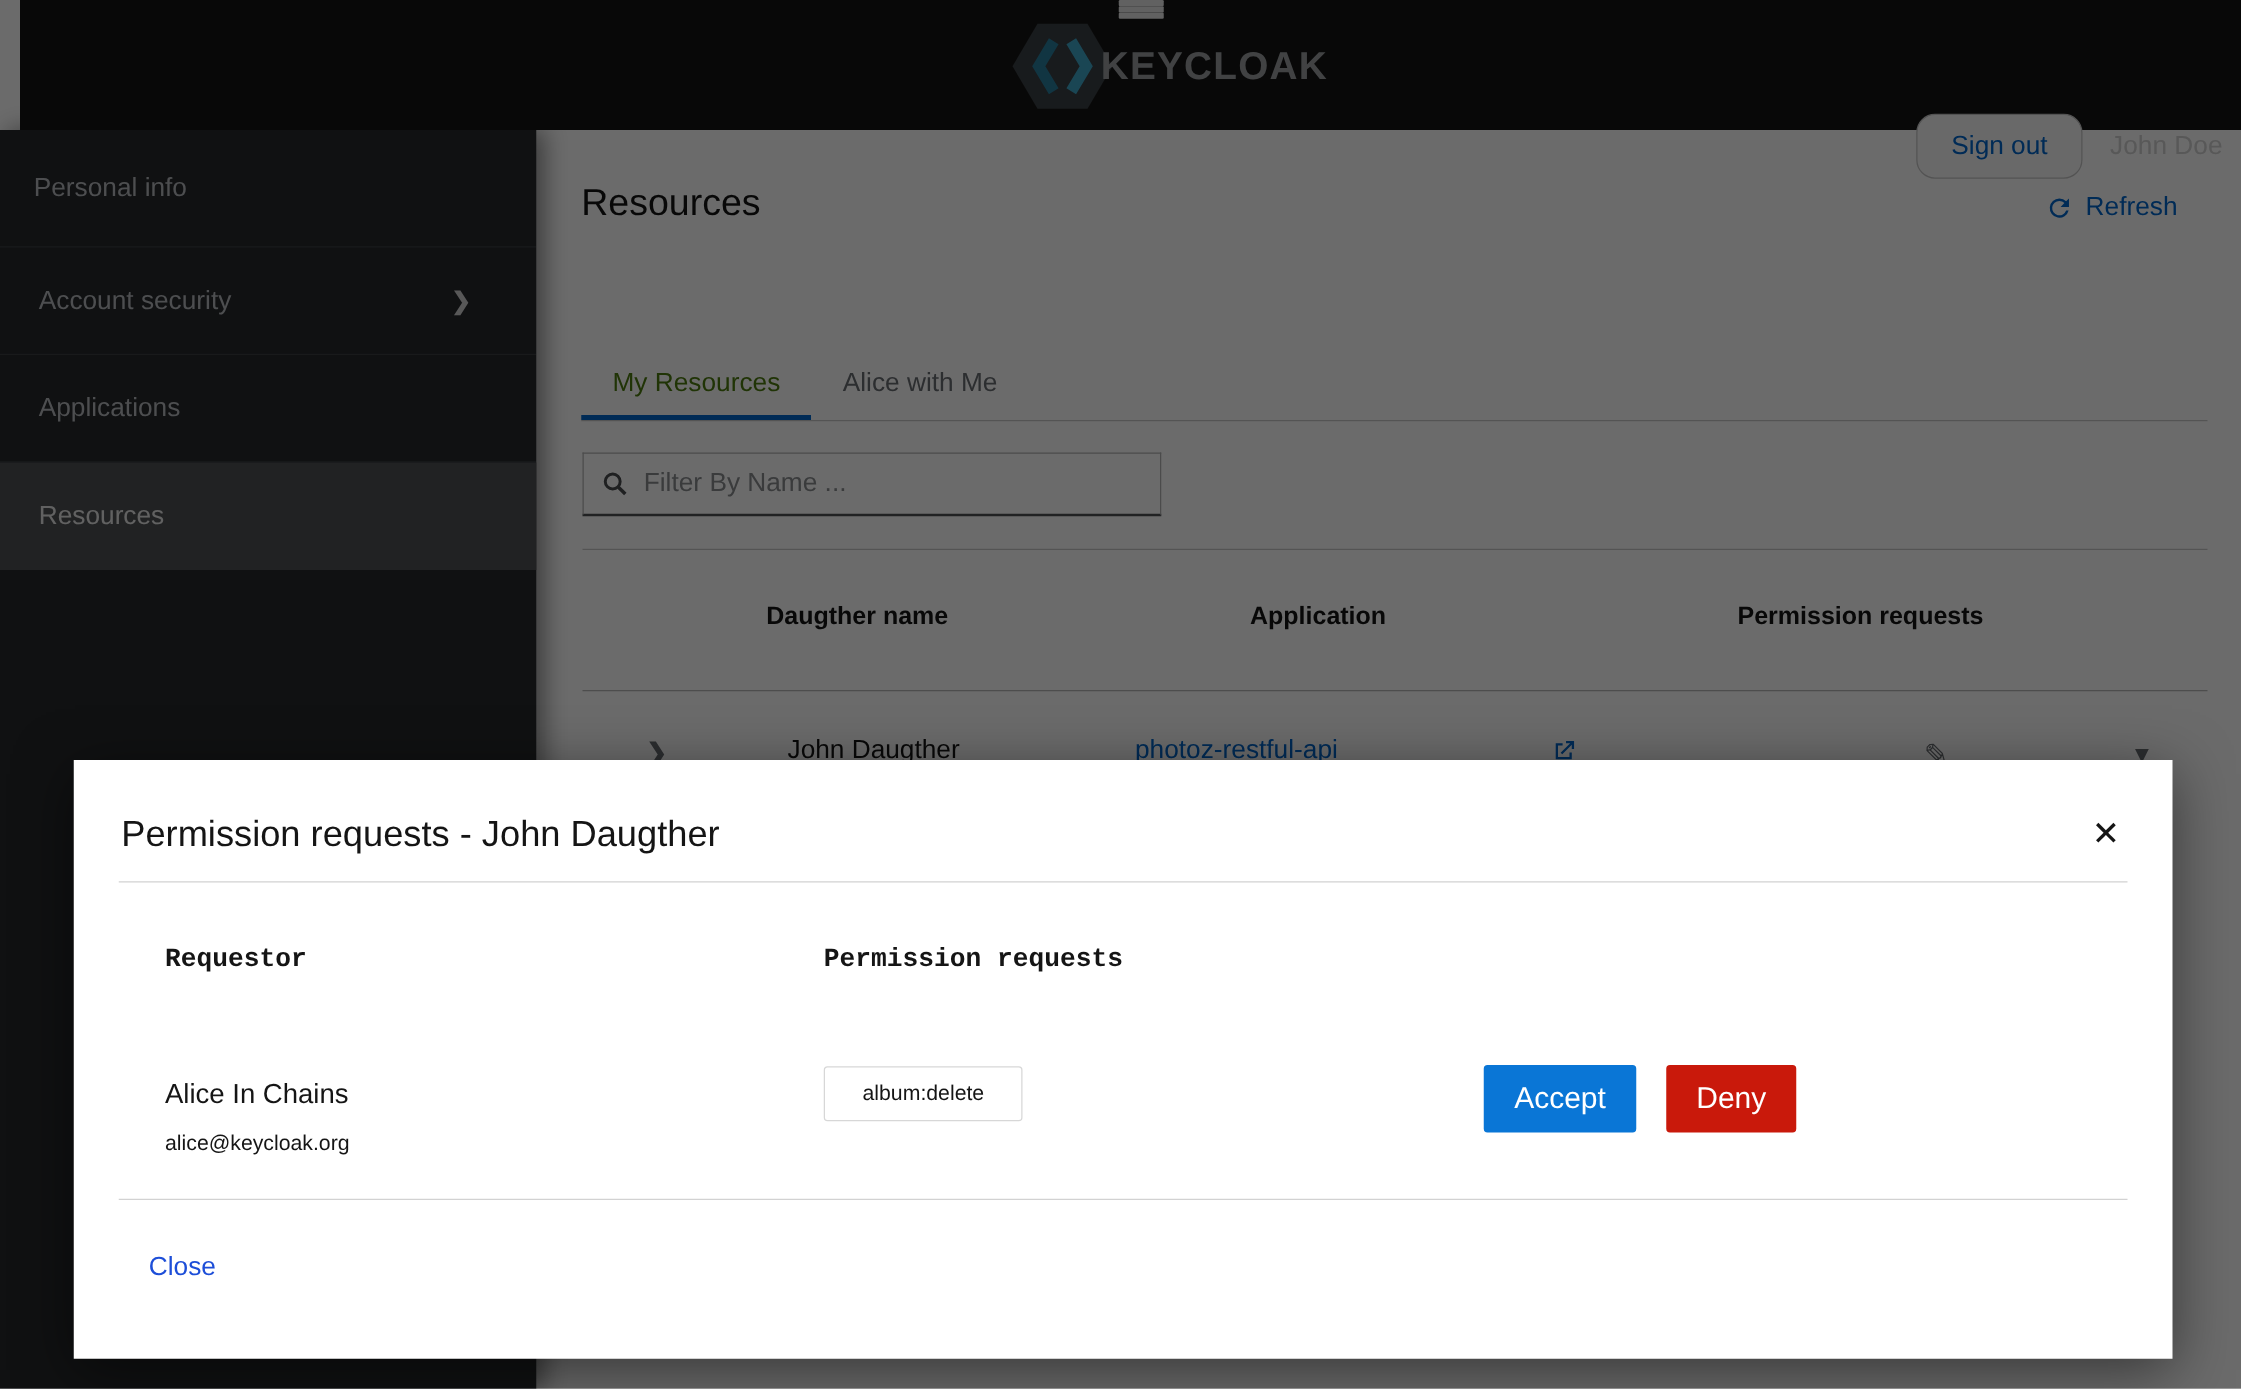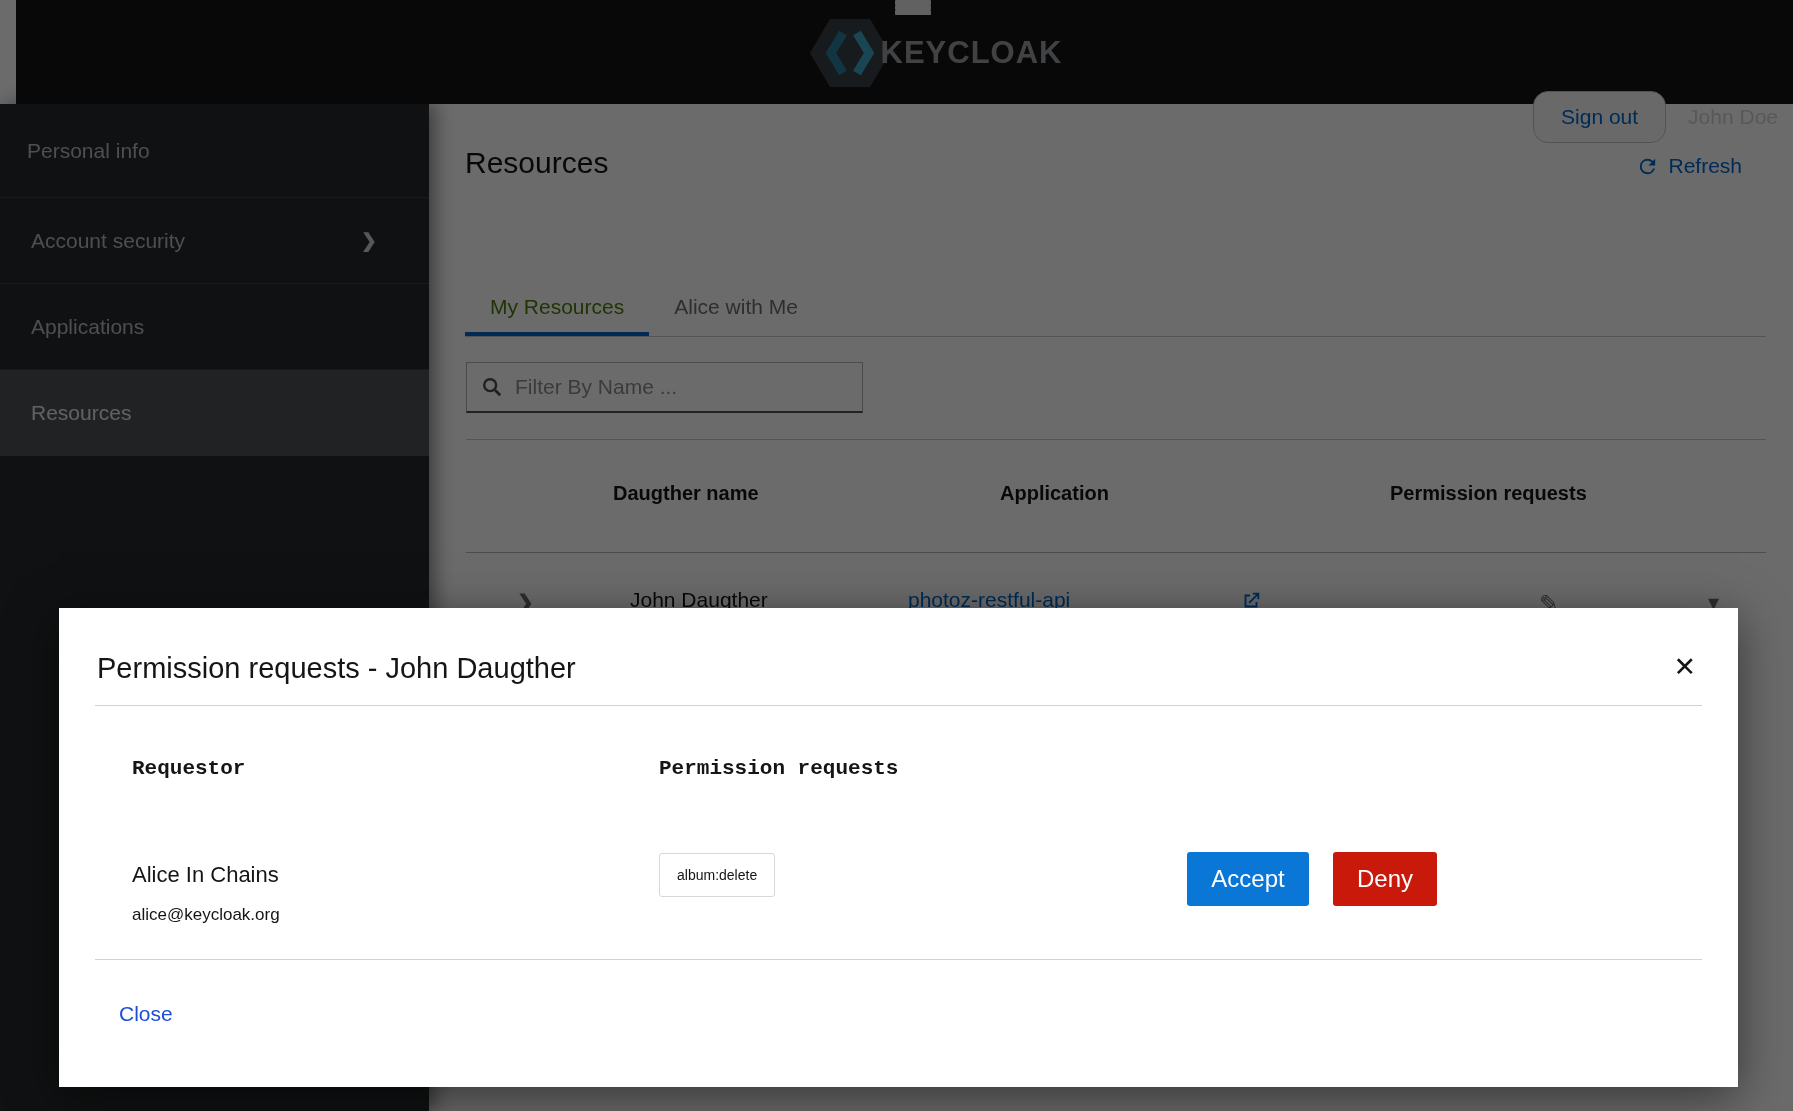--- a/index.html
+++ b/index.html
@@ -41,21 +41,21 @@
   .main{ position:absolute; left:429px; top:104px; width:1364px; height:1007px; background:#fff; }
   .page-title{ position:absolute; left:36px; top:42px; font-size:30px; font-weight:400; color:#151515; }
   .refresh-link{
     position:absolute; right:51px; top:50px; display:flex; align-items:center; gap:9px;
     color:#0066cc; font-size:21px; cursor:pointer;
   }
   .tabs{ position:absolute; left:36px; right:27px; top:174px; display:flex; border-bottom:1px solid #c9c9c9; }
   .tab{ padding:0 25px; height:58px; display:flex; align-items:center; font-size:21px; color:#6a6e73; cursor:pointer; }
   .tab.active{ color:#4d7c0f; box-shadow:inset 0 -4px 0 0 #0066cc; }
   .filter-box{
-    position:absolute; left:37px; top:258px; width:397px; height:51px;
+    position:absolute; left:37px; top:258px; width:463px; height:51px;
     border:1px solid #b3b3b3; border-bottom:2px solid #4f5255;
     display:flex; align-items:center; padding:0 14px; background:#fff;justify-content:flex-end;
   }
   .filter-input{
     border:none; outline:none; flex:1; font-size:21px; color:#151515; margin-left:12px;
     font-family:"Liberation Sans", sans-serif; background:transparent;
   }
   .filter-input::placeholder{ color:#8a8d90; }
   .rule{ position:absolute; left:37px; right:27px; height:1px; background:#c9c9c9; }
   .rule.below-filter{ top:335px; }
@@ -78,23 +78,23 @@
     position:absolute; right:42px; top:46px; font-size:27px; color:#151515;
     background:none; border:none; cursor:pointer; line-height:1;
     font-family:"Liberation Sans", sans-serif;
   }
   .modal-rule{ position:absolute; left:36px; right:36px; height:1px; background:#d2d2d2; }
   .mr1{ top:97px; } .mr2{ top:351px; }
   .m-col-h{ position:absolute; top:149px; font-size:21px; font-weight:bold; color:#151515;font-family:Liberation Mono, monospace; }
   .requestor-name{ position:absolute; left:73px; top:254px; font-size:22px; color:#151515; }
   .requestor-email{ position:absolute; left:73px; top:297px; font-size:17px; color:#151515; }
   .scope-chip{
-    position:absolute; left:600px; top:245px; height:44px; padding:0 17px;
+    position:absolute; left:600px; top:245px; height:44px; padding:0 30px;
     border:1px solid #d7d7d7; border-radius:3px; background:#fff;
-    display:flex; align-items:center; font-size:14px; color:#151515;
+    display:flex; align-items:center; font-size:17px; color:#151515;
   }
   .btn{ position:absolute; top:244px; height:54px; border:none; border-radius:3px;
         color:#fff; font-size:24px; cursor:pointer; font-family:"Liberation Sans", sans-serif; }
   .btn-accept{ left:1128px; width:122px; background:#0a76d6; }
   .btn-deny{ left:1274px; width:104px; background:#c9190b; }
   .modal-close-link{ position:absolute; left:60px; top:394px; font-size:21px; color:#1d4ed8; cursor:pointer; }
 </style>
 </head>
 <body>
 

